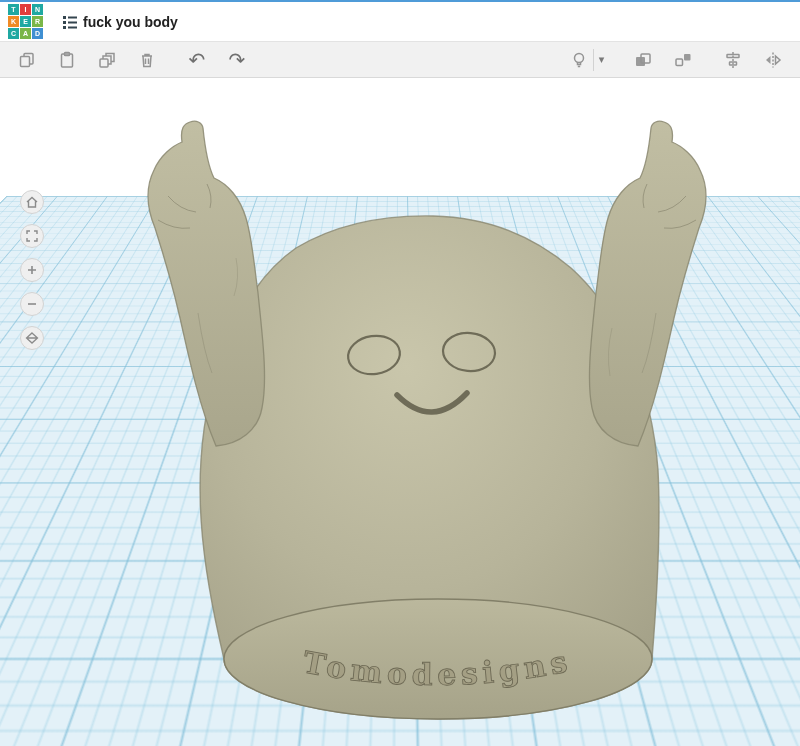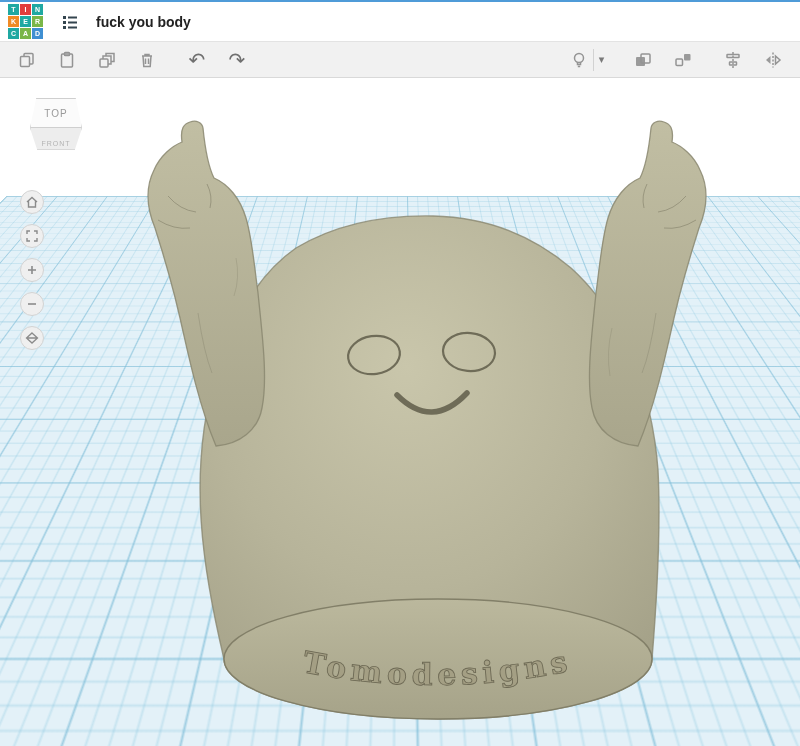--- a/index.html
+++ b/index.html
@@ -6,21 +6,21 @@
   html,body { width:800px; height:746px; font-family:"Liberation Sans", sans-serif; background:#fff; }
   .app { position:relative; width:800px; height:746px; overflow:hidden; background:#fff; }
   .top-strip { height:2px; background:#4f9bd8; }
 
   
   header { display:flex; align-items:center; height:40px; background:#fff; border-bottom:1px solid #e3e3e3; padding-left:8px; }
   .logo { display:grid; grid-template-columns:repeat(3,11px); grid-template-rows:repeat(3,11px); gap:1px; cursor:pointer; }
   .tile { display:flex; align-items:center; justify-content:center; color:#fff; font-size:7px; font-weight:bold; font-family:"Liberation Sans",sans-serif; }
   .c-teal{background:#1fa8a2}.c-red{background:#e23c3c}.c-orange{background:#f08a24}.c-green{background:#7ab648}.c-blue{background:#3f8fd2}
   .menu-btn { margin-left:14px; background:none; border:none; padding:2px; cursor:pointer; display:flex; }
-  .title { margin-left:13px; font-size:14px; font-weight:bold; color:#222; }
+  .title { font-size:14px; font-weight:bold; color:#222; }
 
   
   .toolbar { display:flex; align-items:center; height:36px; background:#f1f1f1; border-bottom:1px solid #d9d9d9; padding:0 10px; }
   .tool-group { display:flex; align-items:center; gap:6px; }
   .tbtn { width:34px; height:28px; display:flex; align-items:center; justify-content:center; background:none; border:none; color:#6f6f6f; cursor:pointer; padding:0; }
   .tbtn svg { display:block; }
   .glyph { font-size:20px; line-height:1; color:#707070; font-family:"DejaVu Sans",sans-serif; }
   .flex1 { flex:1; }
   .split { display:flex; align-items:center; border:1px solid transparent; }
   .caret { font-size:11px; color:#7a7a7a; padding:0 3px; border-left:1px solid #d2d2d2; }
@@ -253,24 +253,20 @@
         </g>
 
         <ellipse cx="438" cy="581" rx="214" ry="60" fill="url(#baseGrad)" stroke="#827f68" stroke-width="1.4"></ellipse>
 
         <text font-family="DejaVu Serif, serif" font-size="30" font-weight="bold" letter-spacing="5" fill="#a49f84" stroke="#6e6a55" stroke-width="0.9" text-anchor="middle">
           <textPath href="#engravePath" startOffset="50%">Tomodesigns</textPath>
         </text>
       </g>
     </svg>
 
-    <div class="viewcube">
-      <div class="vc-top">TOP</div>
-      <div class="vc-front">FRONT</div>
-    </div>
 
     <div class="vctrl">
       <button class="vbtn">
         <svg width="14" height="14" viewBox="0 0 14 14" fill="none" stroke="#8b8b8b" stroke-width="1.4">
           <path d="M2 7 L7 2.5 L12 7 M3.5 6.2 V12 H10.5 V6.2"></path>
         </svg>
       </button>
       <button class="vbtn">
         <svg width="14" height="14" viewBox="0 0 14 14" fill="none" stroke="#8b8b8b" stroke-width="1.4">
           <path d="M2 5 V2 H5 M9 2 H12 V5 M12 9 V12 H9 M5 12 H2 V9"></path>

